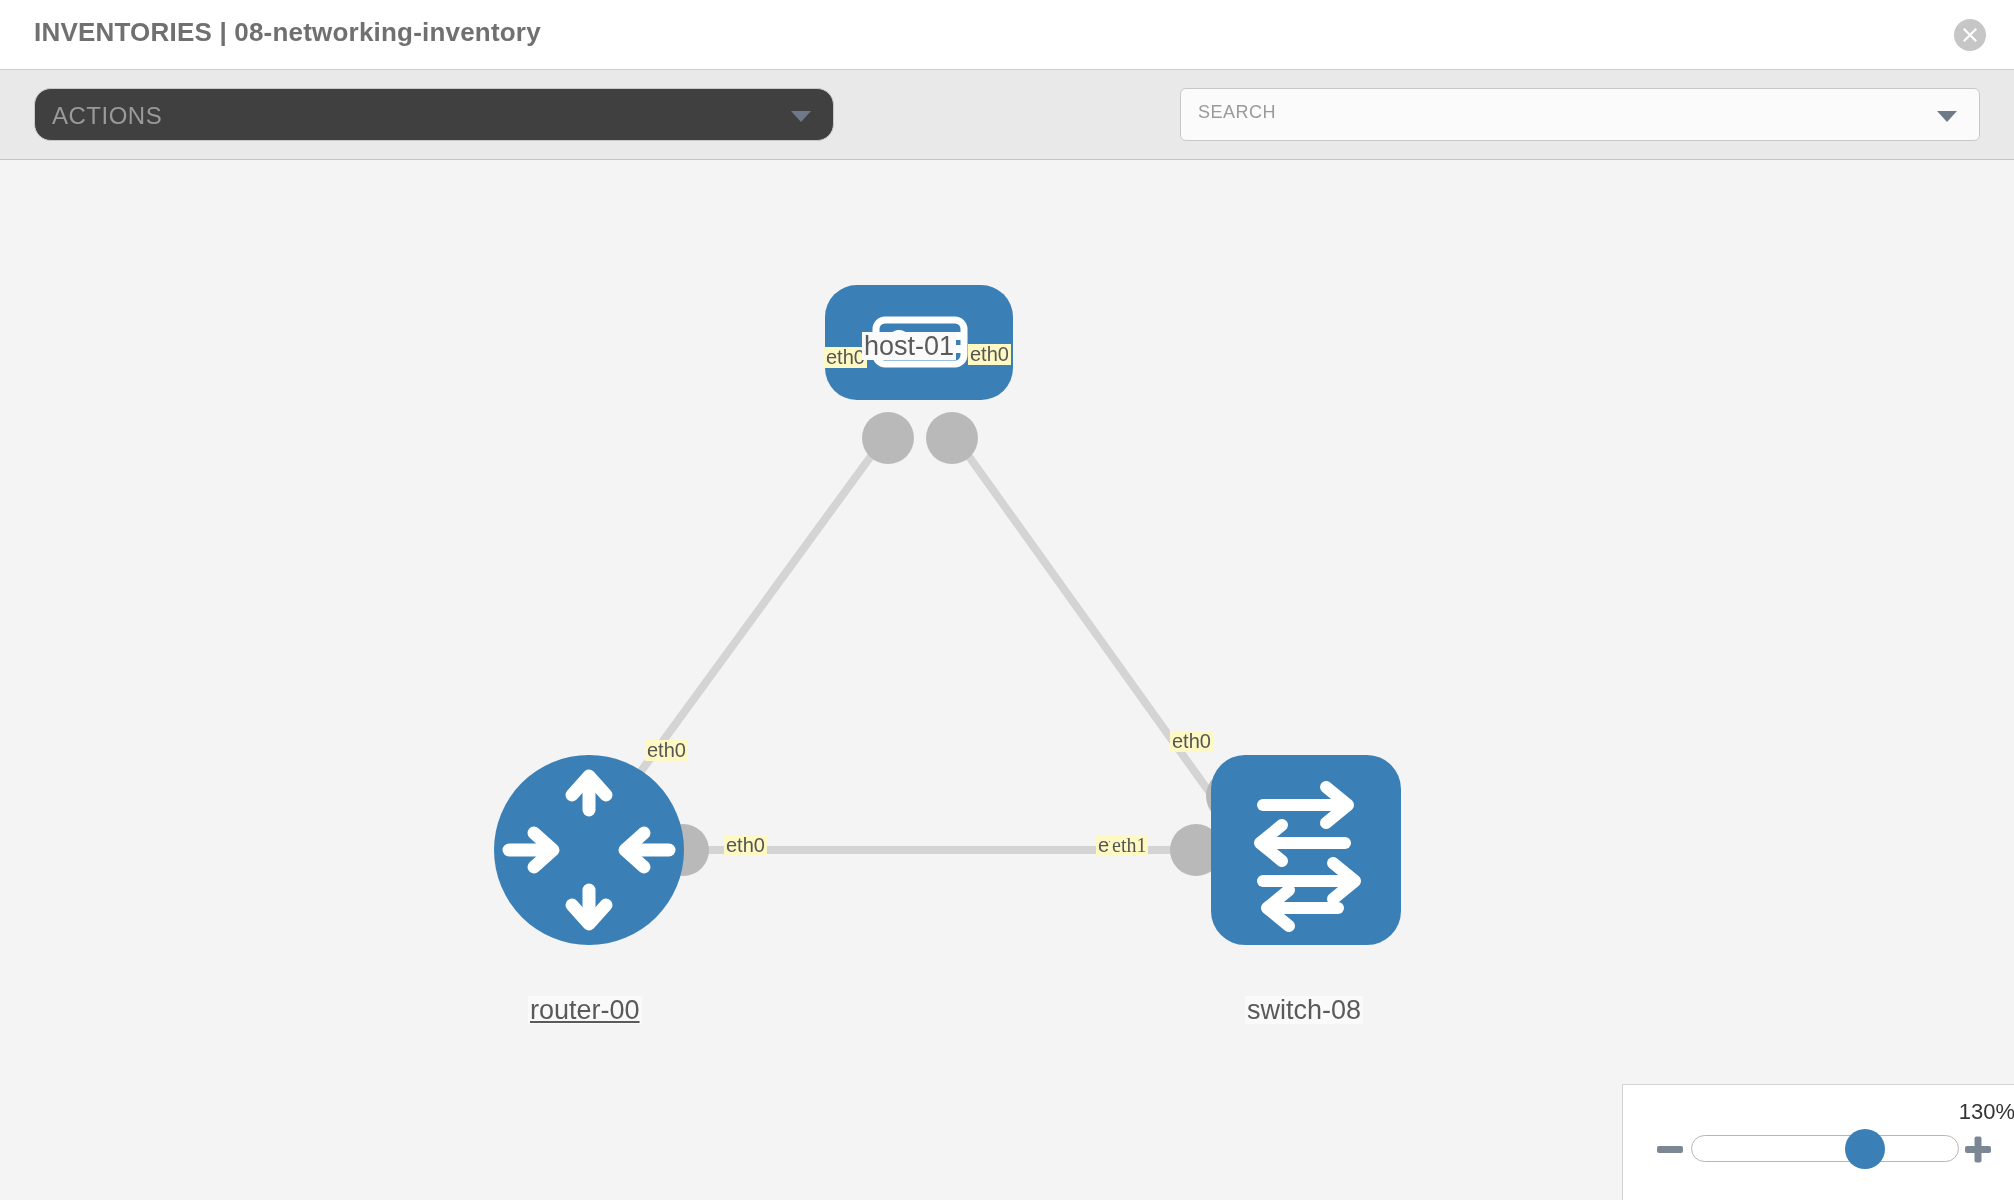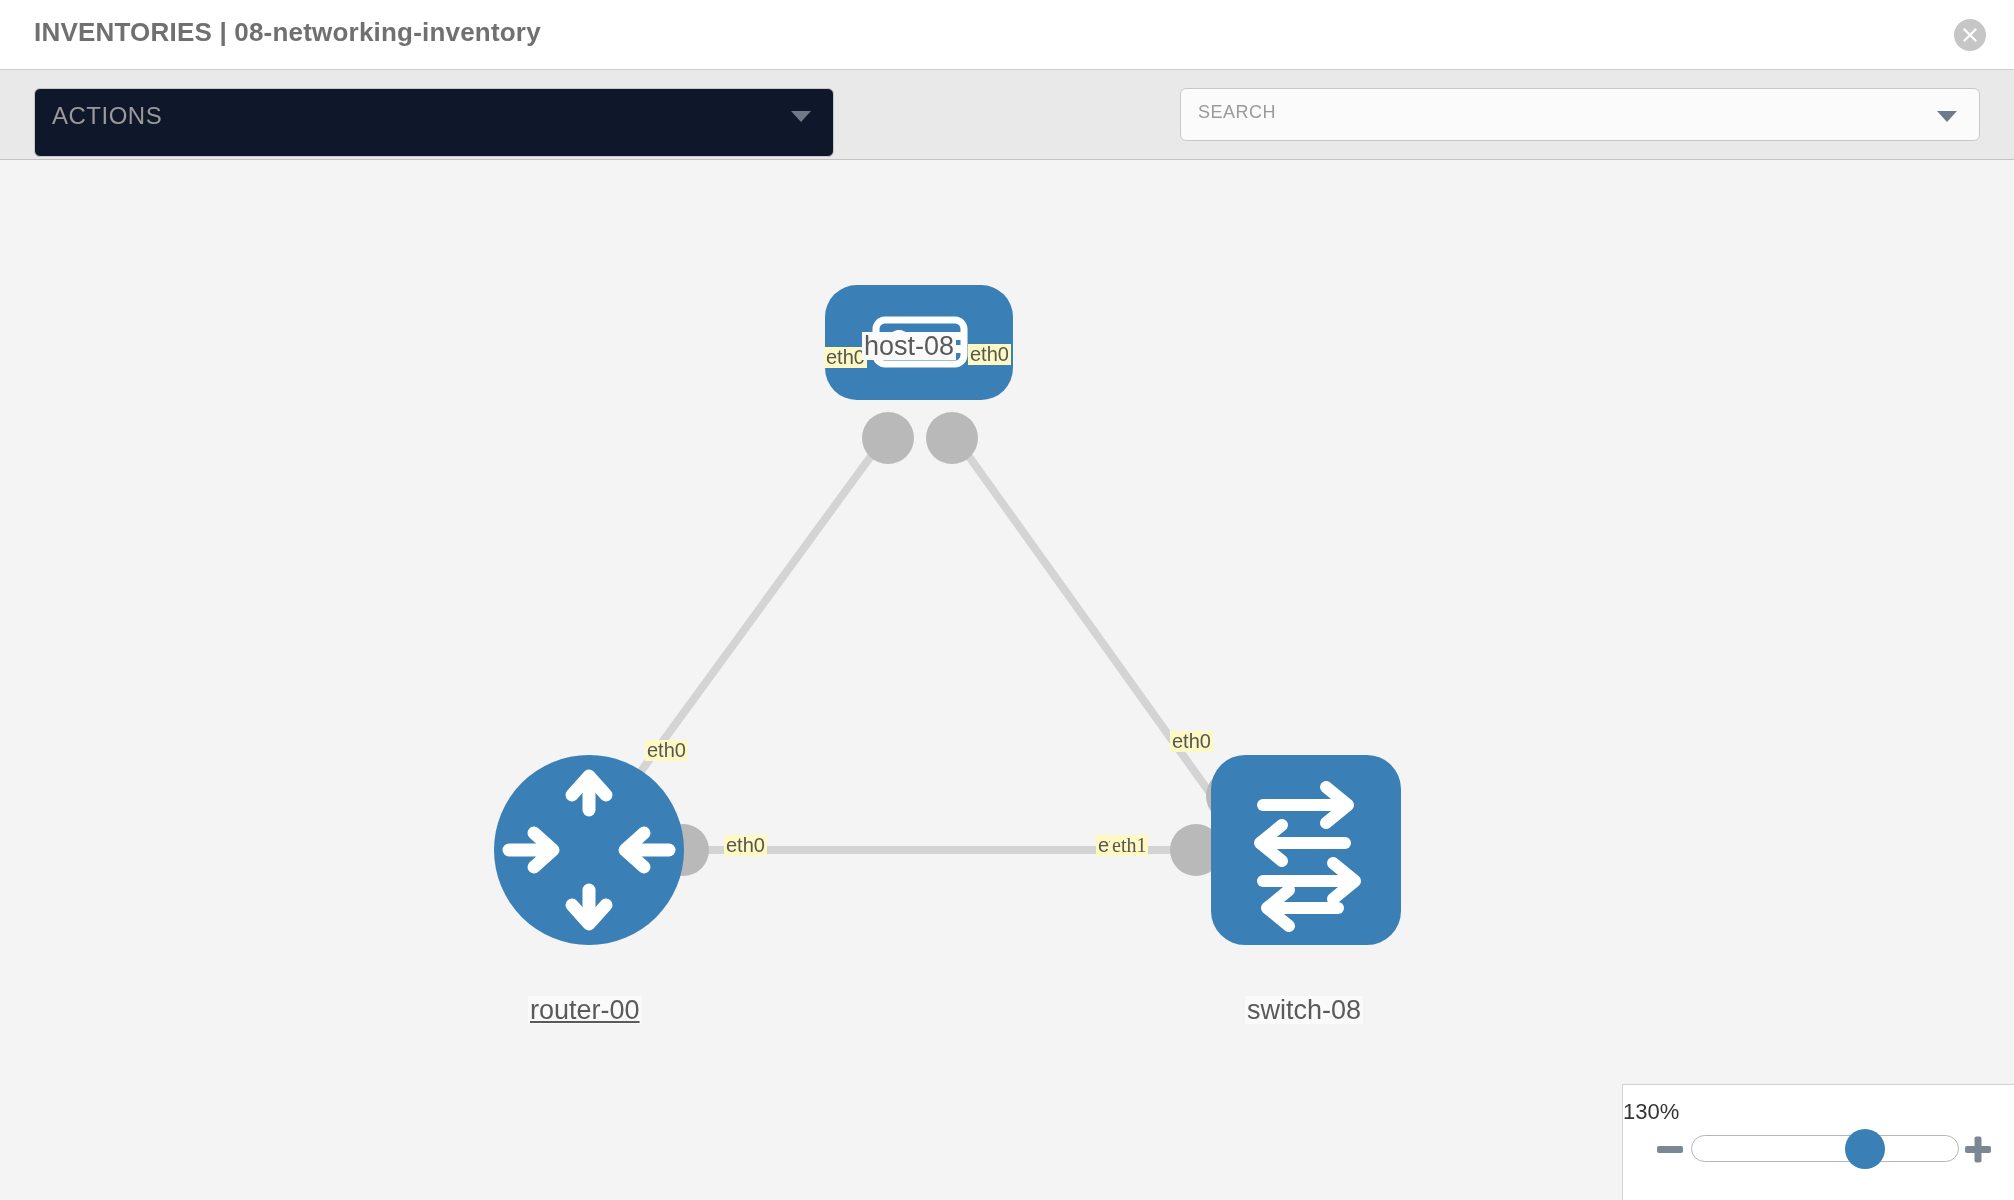--- a/index.html
+++ b/index.html
@@ -49,24 +49,24 @@
     position: absolute;
     left: 0; top: 70px;
     width: 2014px; height: 90px;
     background: #e9e9e9;
     border-bottom: 1px solid #c4c4c4;
     box-sizing: border-box;
   }
   .dropdown {
     position: absolute;
     left: 34px; top: 18px;
-    width: 800px; height: 69px;
-    background: #0f172a;
+    width: 800px; height: 53px;
+    background: #404040;
     border: 1px solid #c8c8c8;
-    border-radius: 6px;
+    border-radius: 17px;
     box-sizing: border-box;
     cursor: pointer;
   }
   .dropdown .label {
     position: absolute;
     left: 17px; top: 13px;
     font-size: 24px;
     color: #9a9a9a;
     letter-spacing: 0.5px;
   }
@@ -146,21 +146,21 @@
     background: #ffffff;
     border: 1px solid #d2d2d2;
     border-right: none;
     border-bottom: none;
     box-sizing: border-box;
   }
   .zoom-value {
     position: absolute;
     left: 0; top: 14px;
     width: 392px;
-    text-align: left;
+    text-align: right;
     font-size: 22px;
     color: #333333;
   }
   .zoom-minus, .zoom-plus {
     position: absolute;
     top: 47px;
     width: 34px; height: 34px;
     cursor: pointer;
   }
   .zoom-minus { left: 30px; }
@@ -300,21 +300,21 @@
           <path d="M1333 703 L1355 721 L1333 739"></path>
 
           <path d="M1338 748 L1270 748"></path>
           <path d="M1289 730 L1267 748 L1289 766"></path>
         </g>
       </g>
     </svg>
 
     <span class="iface-label" style="left:824px; top:187px;">eth0</span>
 
-    <span class="node-label" style="left:862px; top:172px;">host-08</span>
+    <span class="node-label" style="left:862px; top:172px;">host-01</span>
 
     <span class="iface-label" style="left:968px; top:184px;">eth0</span>
 
     <span class="iface-label" style="left:645px; top:580px;">eth0</span>
 
     <span class="iface-label" style="left:1170px; top:571px;">eth0</span>
 
     <span class="iface-label" style="left:724px; top:675px;">eth0</span>
 
     <span class="iface-label" style="left:1096px; top:675px;">eth</span>

